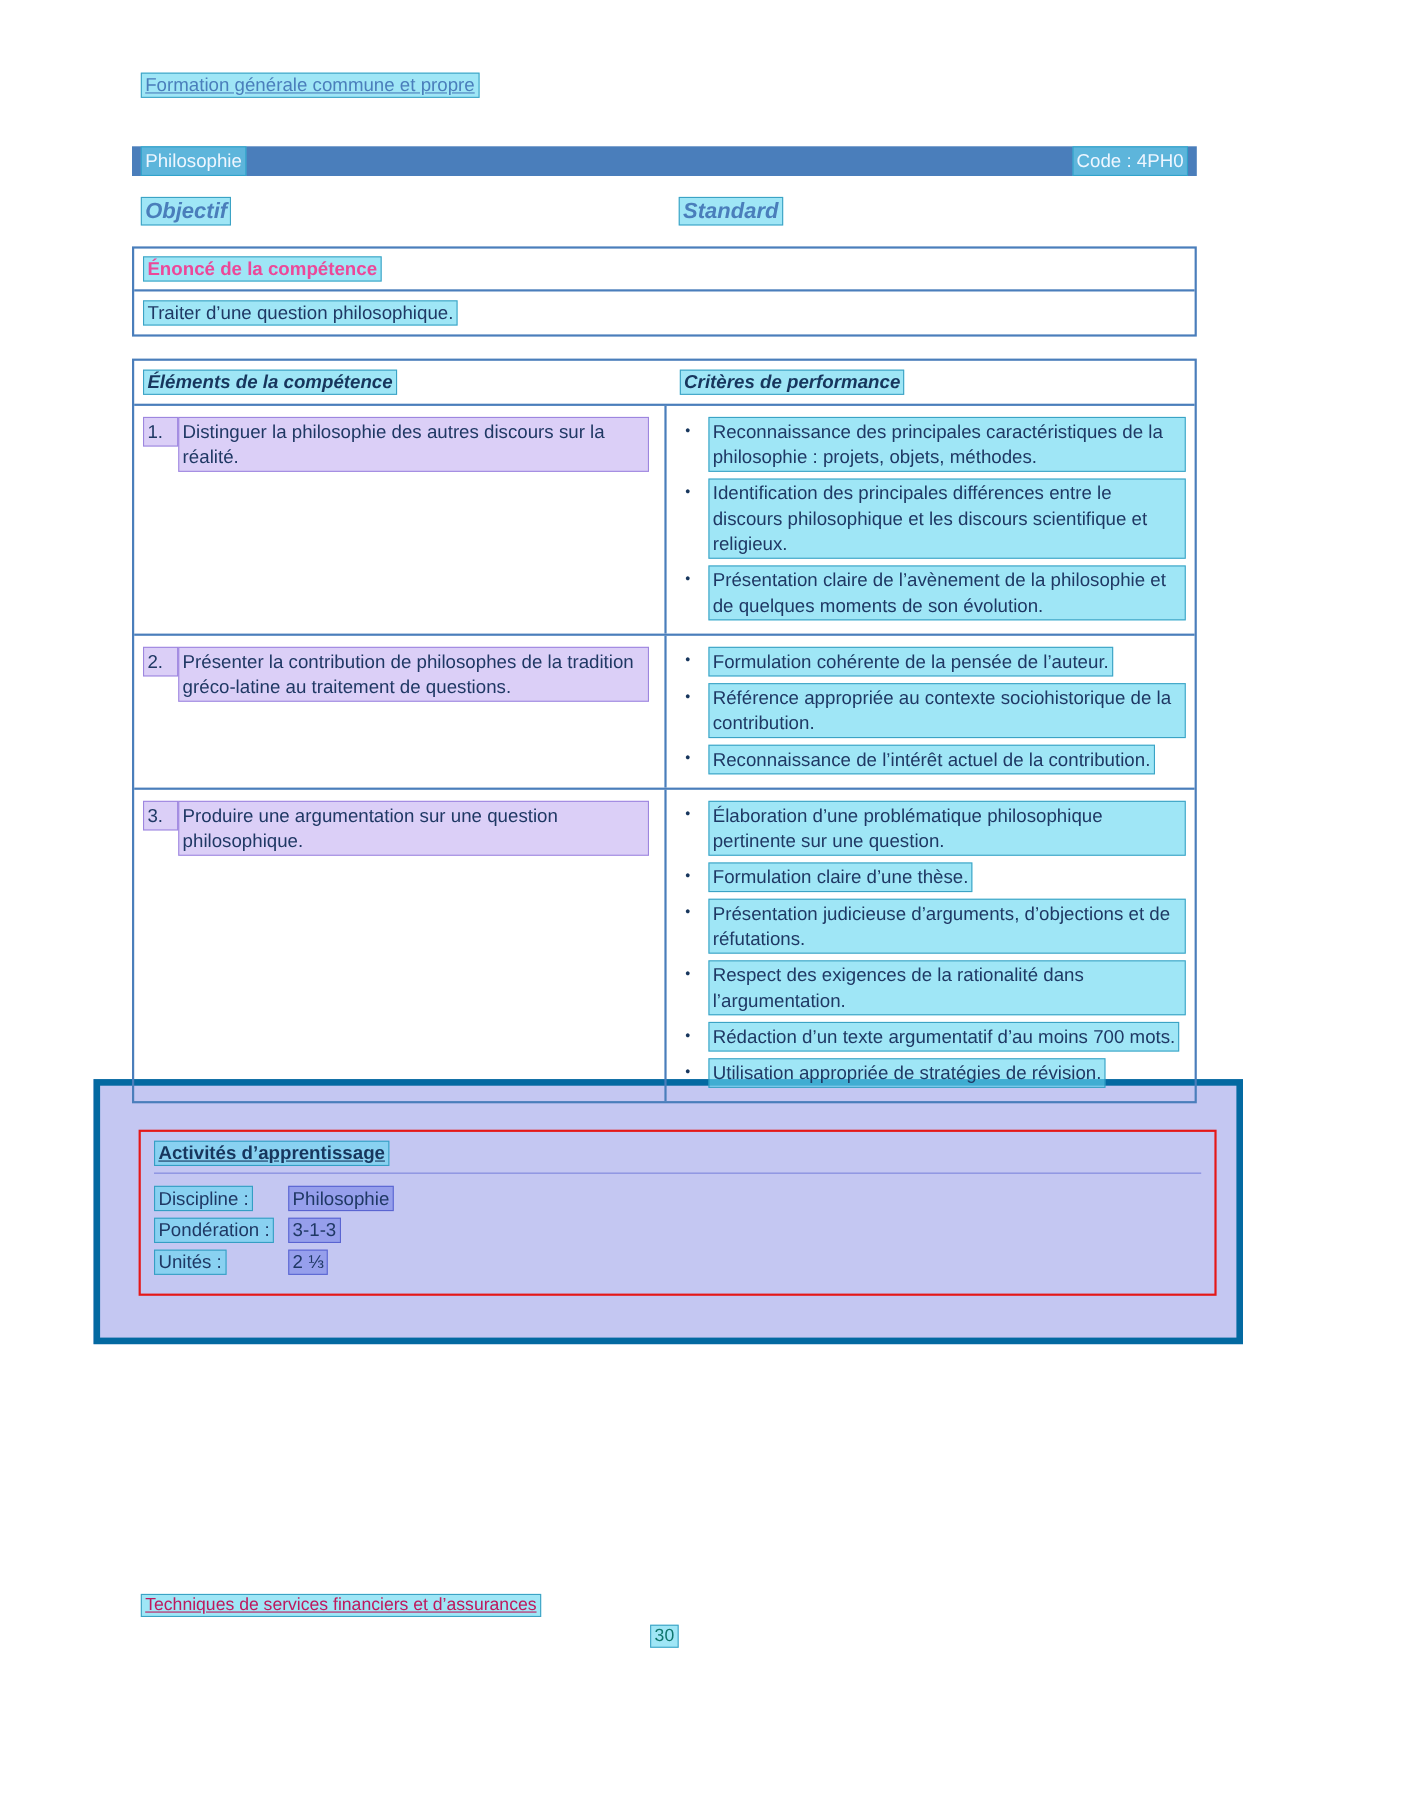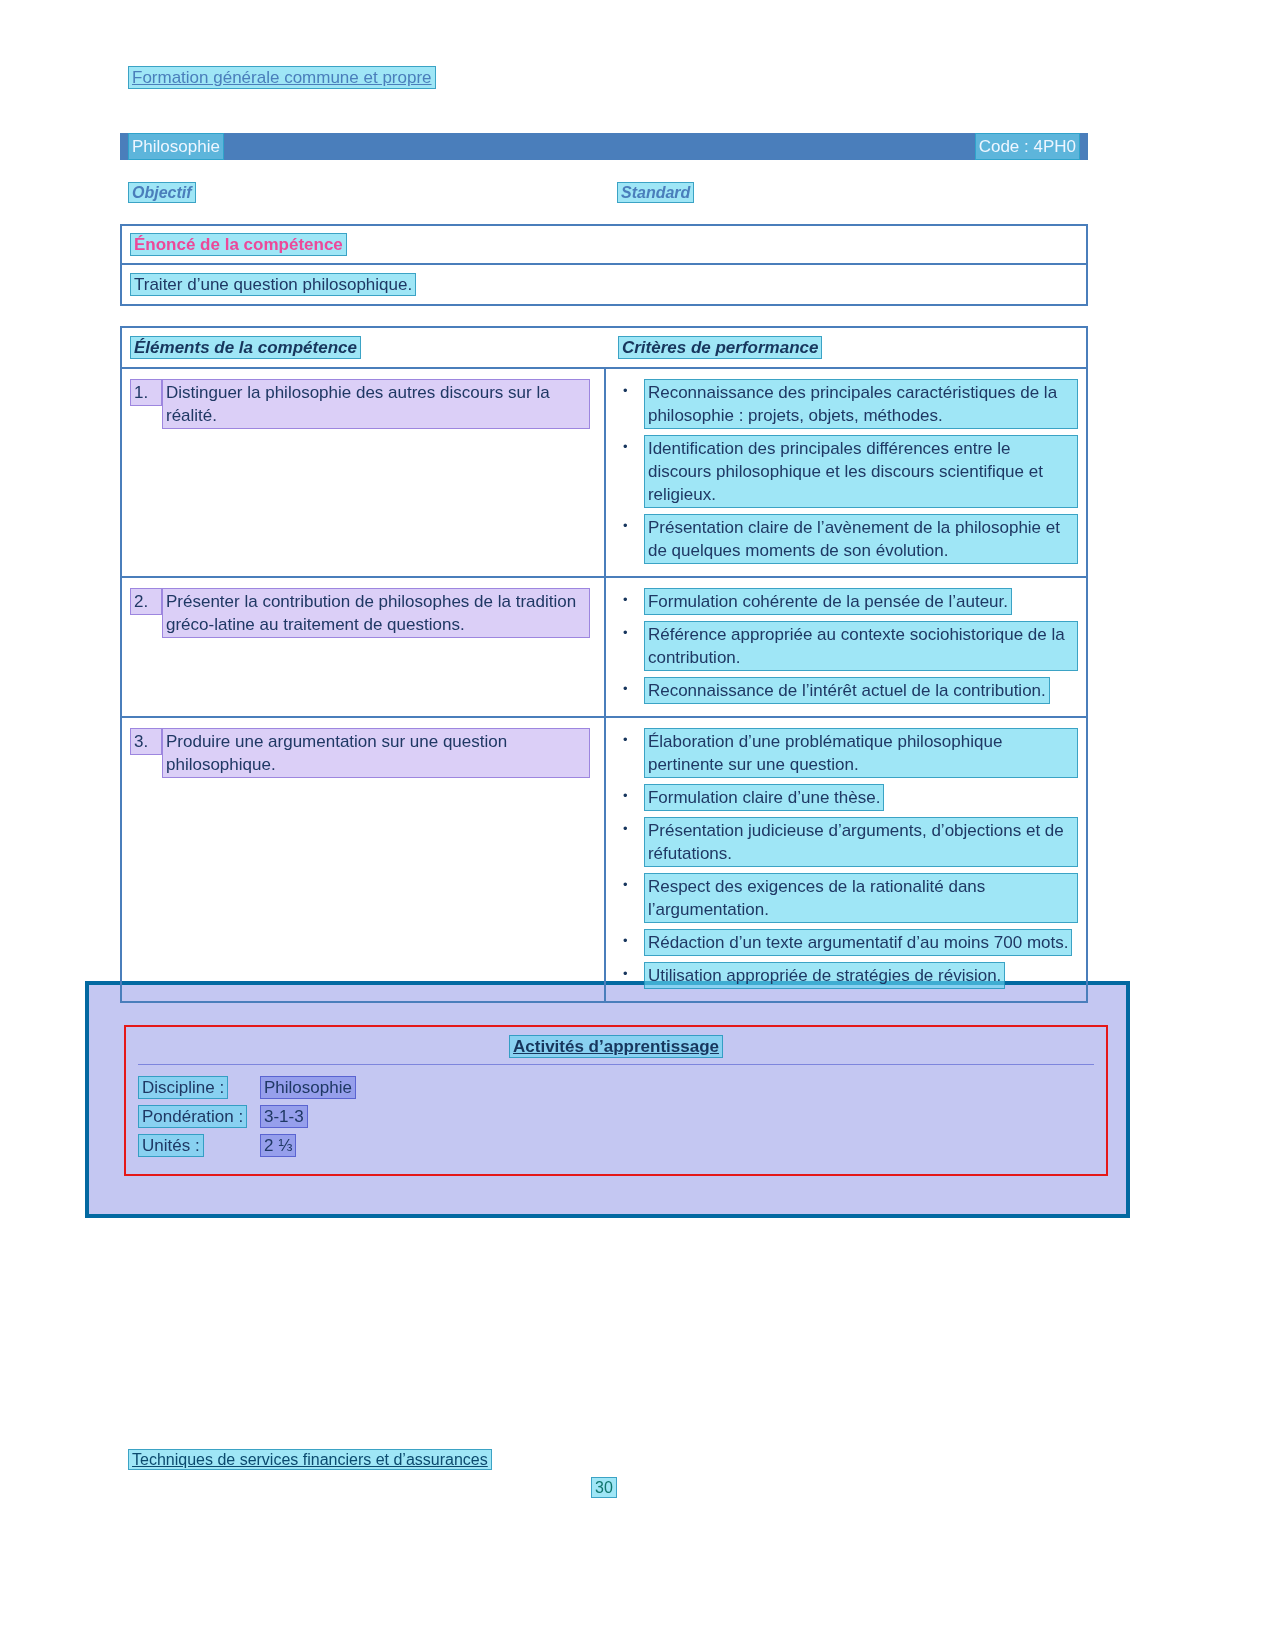--- a/index.html
+++ b/index.html
@@ -28,21 +28,21 @@
 
   .title-bar {
     margin-top: 44px; height: 27px; background: #4a7ebb;
     display: flex; justify-content: space-between; align-items: center;
     padding: 0 8px; color: #ffffff;
   }
 
   .col-heads {
     display: grid; grid-template-columns: 489px auto;
     margin-top: 21px; padding-left: 8px;
-    color: #4a7ebb; font-weight: bold; font-style: italic; font-size: 16px;
+    color: #4a7ebb; font-weight: bold; font-style: italic; font-size: 20px;
   }
 
   .enonce { margin-top: 20px; border: 2px solid #4a7ebb; }
   .enonce .e-title { font-weight: bold; color: #ec4899; padding: 7px 8px; border-bottom: 2px solid #4a7ebb; }
   .enonce .e-body  { padding: 8px 8px; }
 
   .ctable { margin-top: 20px; border: 2px solid #4a7ebb; position: relative; z-index: 2; background: transparent; }
   .thead { display: grid; grid-template-columns: 50.2% 49.8%; border-bottom: 2px solid #4a7ebb; font-weight: bold; color: #17365d; font-style: italic; }
   .thead > div { padding: 8px 8px; }
   .thead .th-right { padding-left: 12px; }
@@ -52,34 +52,33 @@
   .cell-l .l-grid { display: grid; grid-template-columns: 32px 1fr; align-items: start; }
   .cell-r { padding: 10px 8px 12px 14px; }
   .crit { display: flex; align-items: flex-start; margin-bottom: 6px; }
   .crit:last-child { margin-bottom: 0; }
   .bullet { width: 24px; flex: none; color: #17365d; font-size: 13px; line-height: 23px; padding-left: 3px; }
   .crit > .hl { flex: 0 1 auto; }
 
   .act-panel {
     position: relative; z-index: 1;
     margin: -22px -42px 0 -35px;
-    background: #c4c7f2; border: 4px solid #0369a1;
+    background: #c4c7f2; border: 6px solid #0369a1;
     padding: 40px 18px 38px 35px;
-    text-align: center;
   }
   .act-box { border: 2px solid #e51818; padding: 8px 12px 14px; }
   .act-title { font-weight: bold; color: #17365d; padding-bottom: 6px; margin-bottom: 8px; border-bottom: 1px solid #7d85dd; }
   .act-title .hl { text-decoration: underline; }
   .act-row { display: grid; grid-template-columns: 122px auto; padding: 3px 0; }
   .act-row .a-label { justify-self: start; }
   .act-row .a-value { justify-self: start; }
 
   .footer-program {
     position: absolute; left: 128px; top: 1448px;
-    font-size: 16px; color: #0c4a6e;
+    font-size: 16px; color: #be185d;
   }
   .footer-program .hl { text-decoration: underline; }
   .page-num {
     position: absolute; left: 120px; top: 1476px; width: 968px;
     text-align: center; font-size: 16px; color: #0f766e;
   }
 </style>
 </head>
 <body>
 

